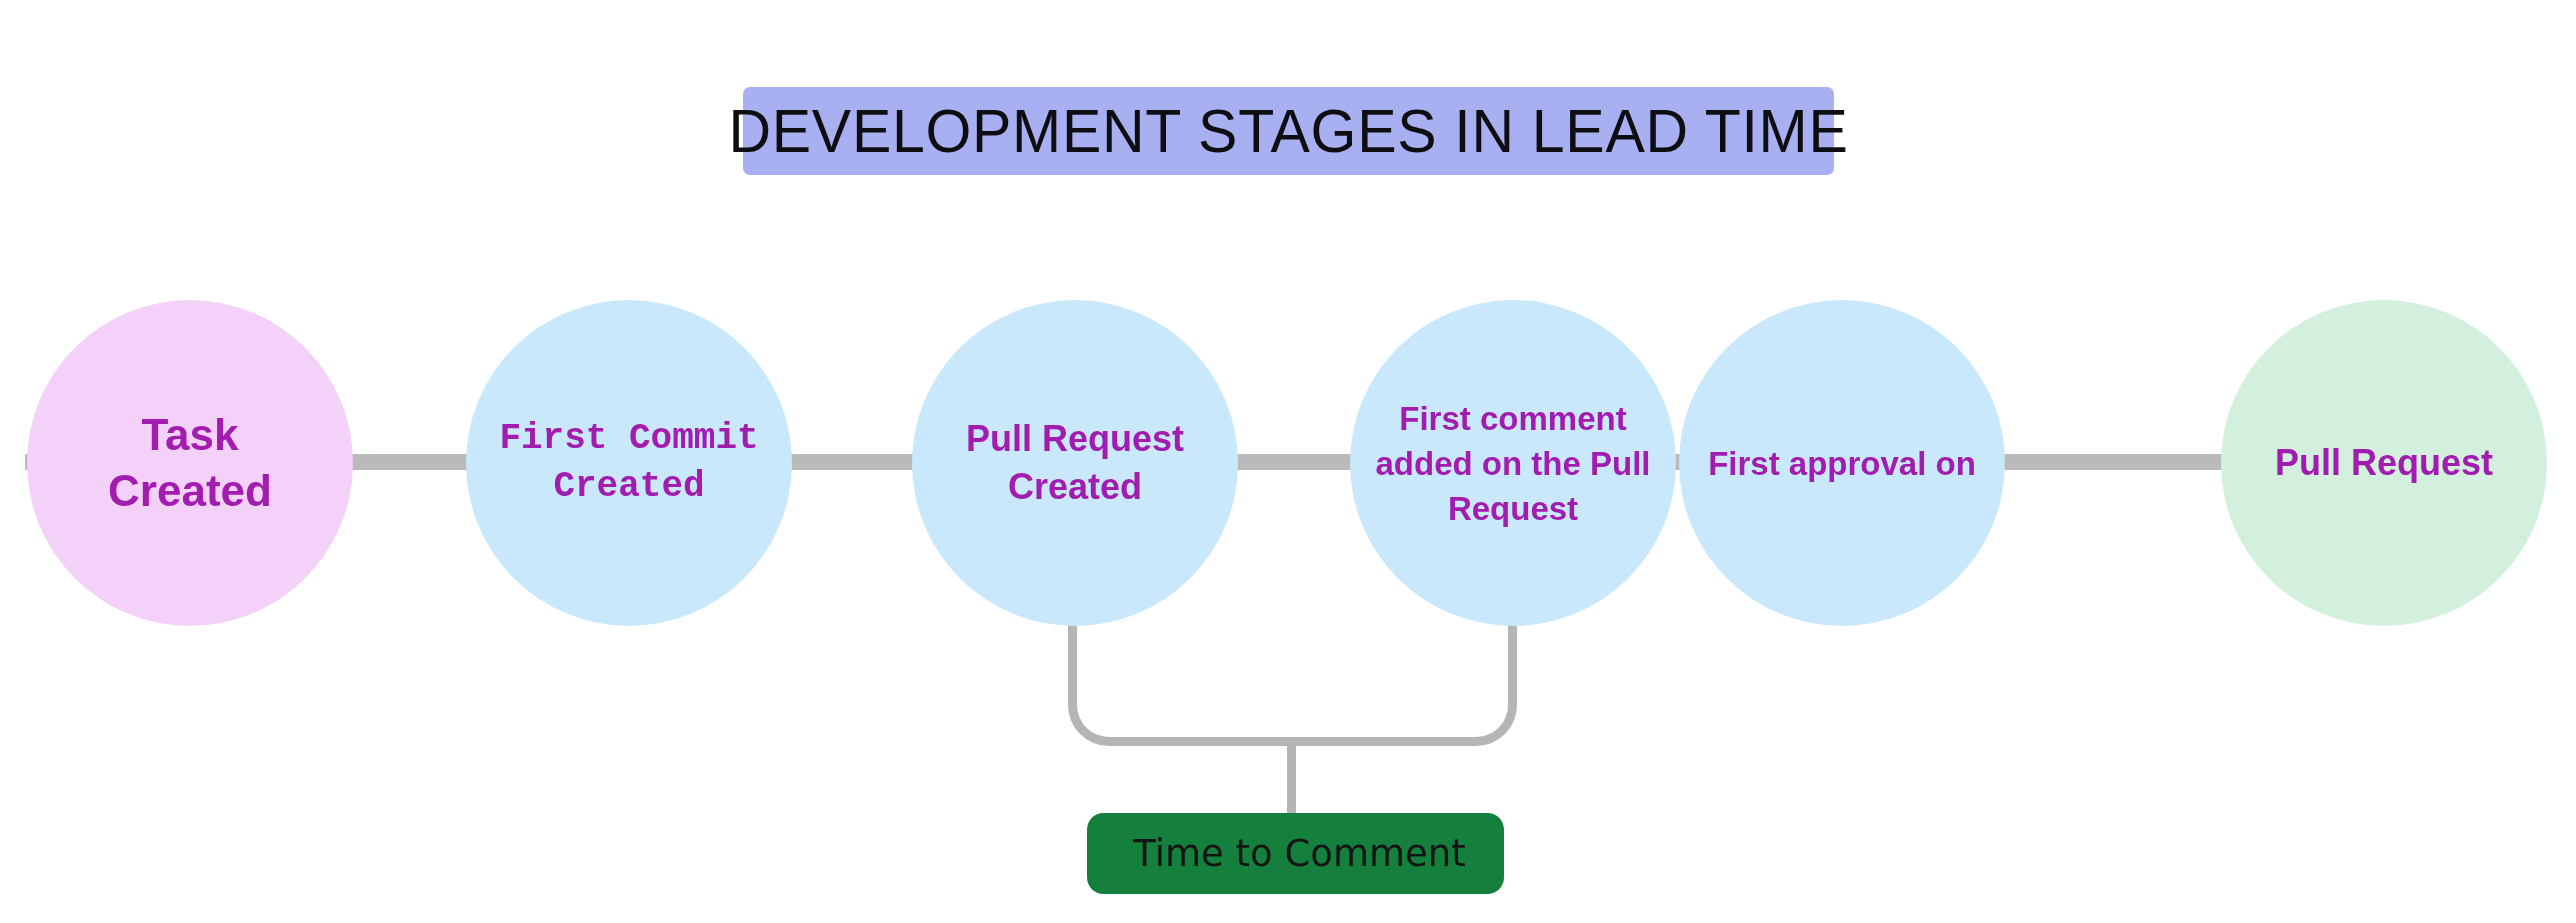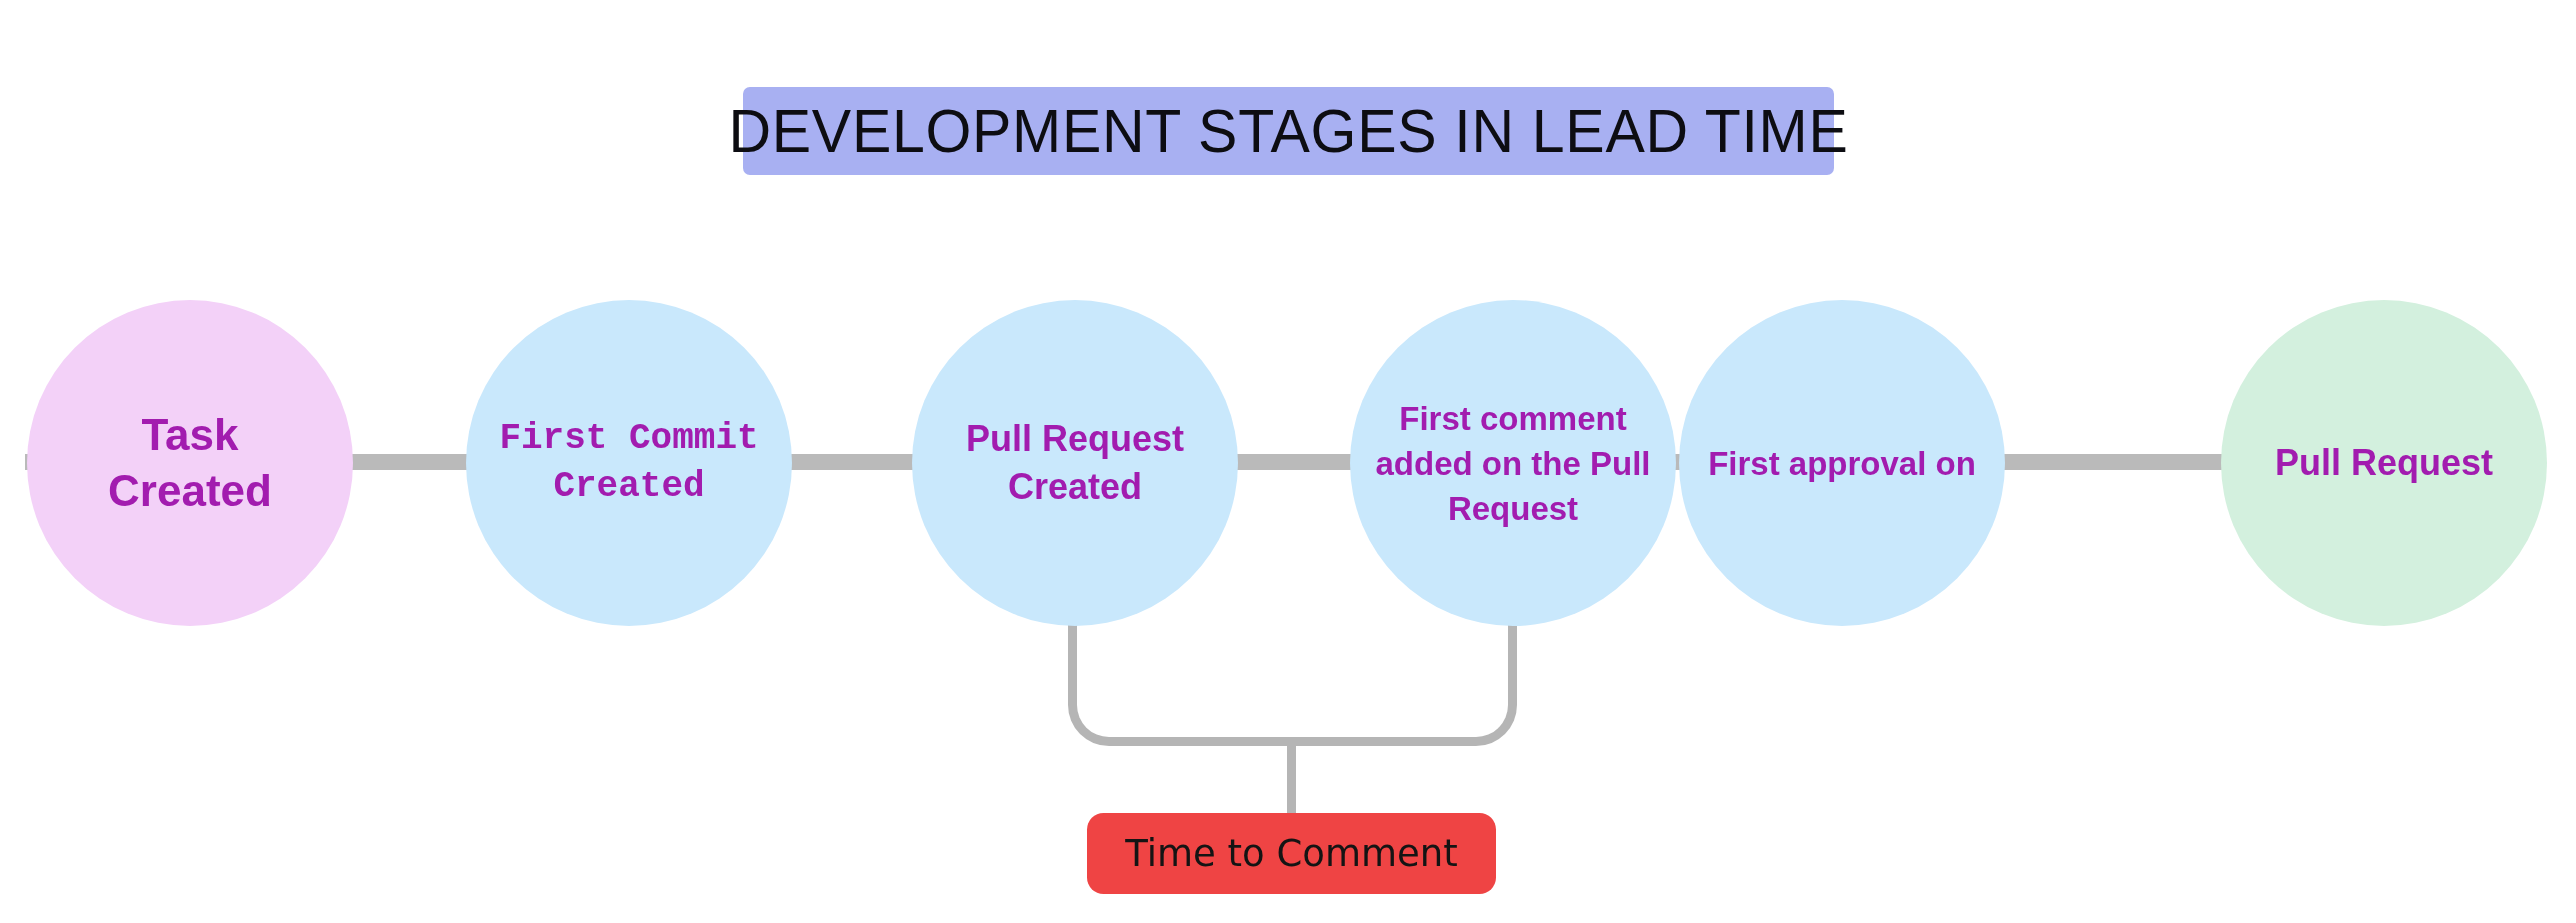--- a/index.html
+++ b/index.html
@@ -142,18 +142,18 @@
 
   <div class="stage s6" style="background-color: rgb(211, 240, 222);">
     <div>
       <span class="ln">Pull Request</span>
     </div>
   </div>
 
   <div id="comment-bracket" style="border-color: rgb(181, 181, 181);"></div>
   <div id="bracket-stem" style="background-color: rgb(181, 181, 181);"></div>
 
-  <div id="annotation-label" style="background-color: #ef4444;">
+  <div id="annotation-label" style="background-color: #15803d; padding-left: 8px;">
     <span>Time to Comment</span>
   </div>
 
 </div>
 
 
 </body></html>

